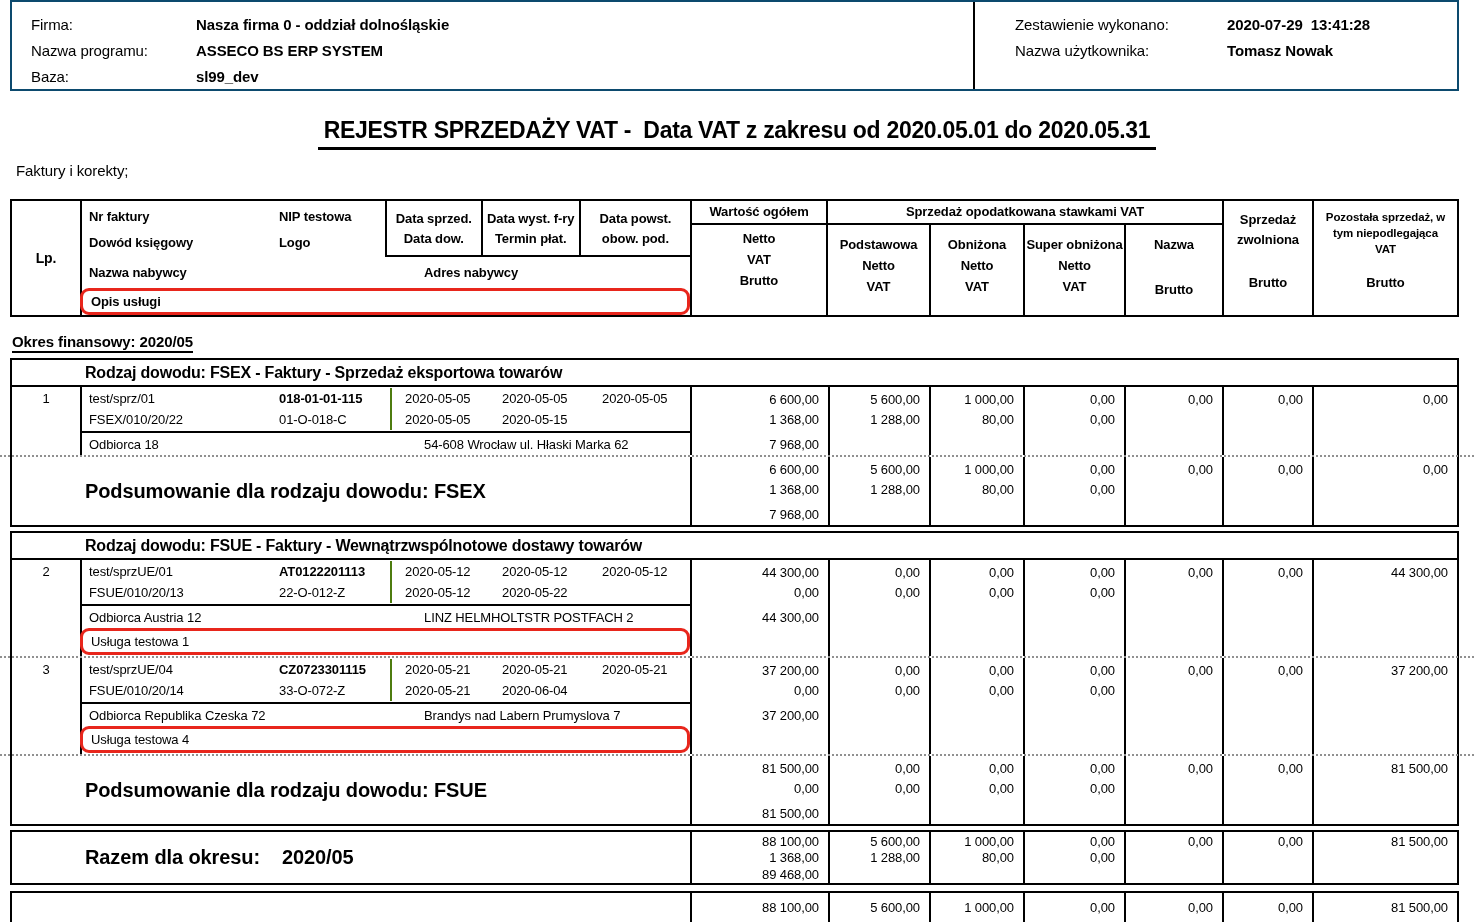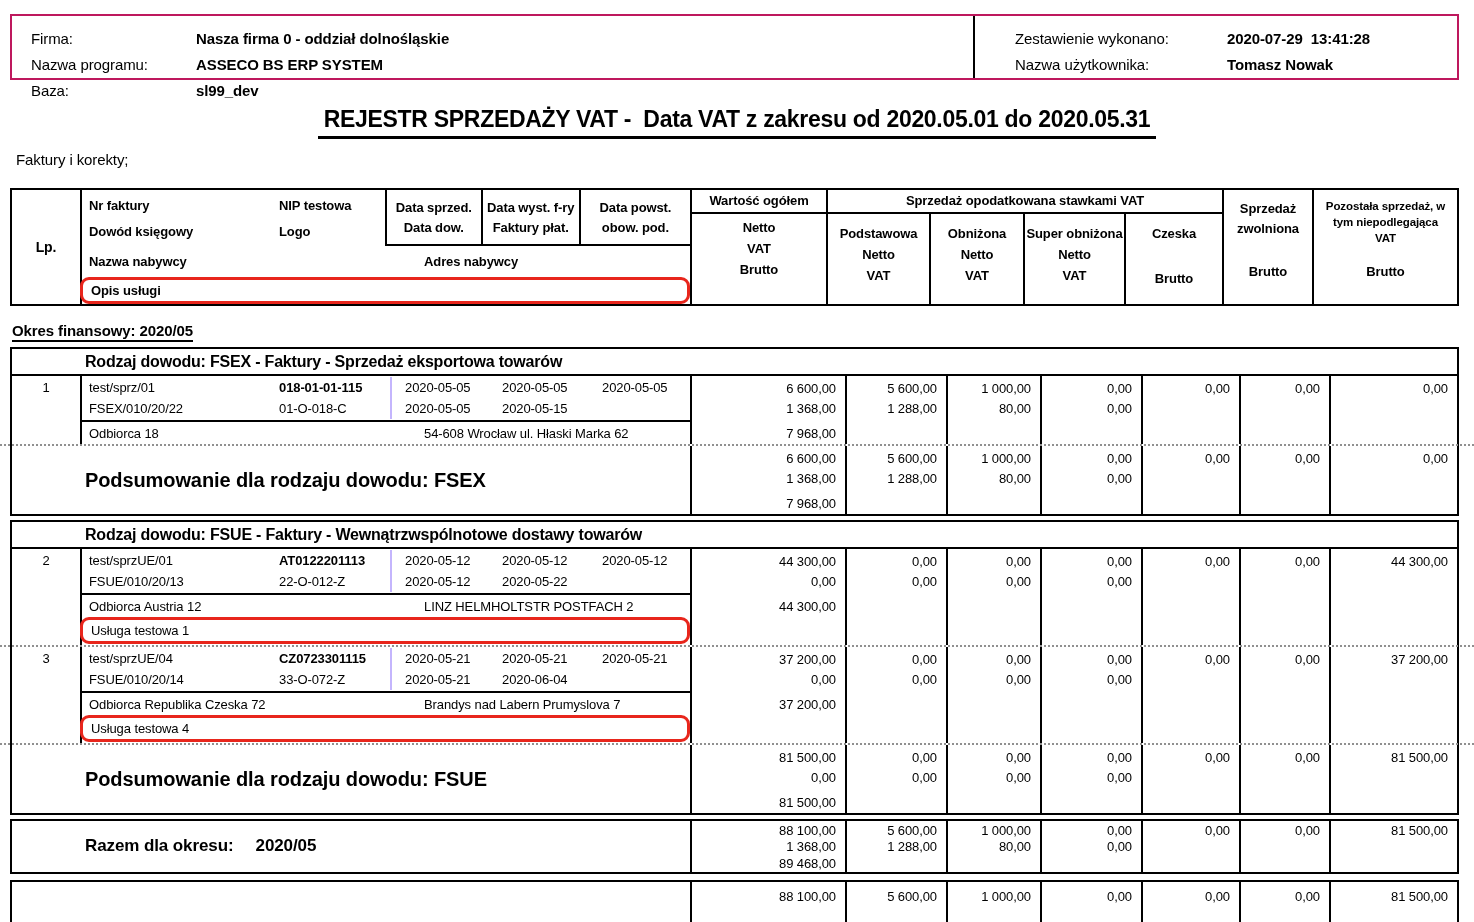--- a/index.html
+++ b/index.html
@@ -1,21 +1,21 @@
 <!DOCTYPE html>
 <html lang="pl"><head>
 <meta charset="utf-8">
 <style>
   *{box-sizing:border-box;margin:0;padding:0}
   html,body{background:#fff}
   .page{position:relative;width:1474px;height:922px;overflow:hidden;background:#fff;color:#000;
         font-family:"Liberation Sans","DejaVu Sans",sans-serif;font-size:13px;letter-spacing:-0.1px}
 
   
-  .info-box{display:flex;border:2px solid #be185d;margin:14px 15px 0 10px;height:66px}
+  .info-box{display:flex;border:2px solid #0c4a6e;margin:0 15px 0 10px;height:91px}
   .info-left{flex:1;padding:9px 0 0 19px}
   .info-right{width:484px;border-left:2px solid #000;padding:9px 0 0 40px}
   .info-row{display:flex;height:26px;align-items:center;font-size:15px}
   .info-label{width:165px}
   .info-right .info-label{width:212px}
   .info-value{font-weight:bold;white-space:pre}
 
   
   .title-wrap{text-align:center;margin-top:26px}
   .title{display:inline-block;font-size:23px;font-weight:bold;border-bottom:3px solid #000;
@@ -59,41 +59,41 @@
   .box{border:2px solid #000;margin:0 15px 0 10px}
   .sec1{margin-top:8px}
   .sec2{margin-top:4px}
   .sec-bar{height:27px;border-bottom:2px solid #000;display:flex;align-items:center;padding-left:73px;
            font-weight:bold;font-size:16px;letter-spacing:-0.2px}
 
   .inv-row{display:flex;align-items:stretch}
   .cell-lp{width:70px;border-right:2px solid #000;text-align:center;padding-top:4px}
   .row-left{width:610px;border-right:2px solid #000;display:flex;flex-direction:column}
   .inv-lines{display:flex;border-bottom:2px solid #000;padding:1px 0}
-  .inv-main{width:310px;border-right:2px solid #c4b5fd;display:grid;grid-template-columns:190px 1fr;
+  .inv-main{width:310px;border-right:2px solid #4d7c0f;display:grid;grid-template-columns:190px 1fr;
             grid-auto-rows:21px;align-items:center;padding-left:7px}
   .inv-main .nip{font-weight:bold}
   .inv-dates{flex:1;display:grid;grid-template-columns:97px 100px 1fr;grid-auto-rows:21px;align-items:center}
   .inv-dates span{padding-left:13px}
   .inv-nazwa{height:22px;position:relative;display:flex;align-items:center;padding-left:7px}
   .row-opis{width:610px;margin:0 0 1px -2px}
 
   .ncol{display:flex;flex-direction:column;align-items:flex-end;padding:3px 9px 0 0;line-height:20px}
   .ncol span:nth-child(3){margin-top:5px}
   .bl{border-left:2px solid #000}
-  .w-c1{width:153px}.w-c2{width:101px}.w-c3{width:94px}.w-c4{width:101px}.w-c5{width:98px}
+  .w-c1{width:136px}.w-c2{width:101px}.w-c3{width:94px}.w-c4{width:101px}.w-c5{width:98px}
   .w-c6{width:90px}.w-c7{flex:1}
 
   .dotted{border-top:2px dotted #909090;margin-left:-12px;width:1474px;height:0}
 
   .sum-row{display:flex;min-height:64px}
   .sum-left{width:680px;border-right:2px solid #000;display:flex;align-items:center;padding-left:73px;
             font-weight:bold;font-size:20px}
   .box-total{margin-top:4px;display:flex;min-height:52px}
-  .box-total .sum-left{font-size:17px}
+  .box-total .sum-left{font-size:20px}
   .box-total .ncol{line-height:15.5px;padding-top:2px}
   .box-total .ncol span:nth-child(3){margin-top:2px}
   .total-period{margin-left:22px}
   .box-next{margin-top:6px;display:flex;height:44px}
   .box-next .ncol{padding-top:5px}
 </style>
 </head>
 <body>
 
 <div class="page">
@@ -139,21 +139,21 @@
           <span>NIP  testowa</span>
           <span>Dowód księgowy</span>
           <span>Logo</span>
         </div>
         <div class="th-date th-d1">
           <div>Data sprzed.</div>
           <div>Data dow.</div>
         </div>
         <div class="th-date th-d2">
           <div>Data wyst. f-ry</div>
-          <div>Faktury płat.</div>
+          <div>Termin płat.</div>
         </div>
         <div class="th-date th-d3">
           <div>Data powst.</div>
           <div>obow. pod.</div>
         </div>
       </div>
       <div class="th-row2">
         <span>Nazwa nabywcy</span>
         <span class="abs-adres">Adres nabywcy</span>
       </div>
@@ -181,21 +181,21 @@
           <span>Obniżona</span>
           <span>Netto</span>
           <span>VAT</span>
         </div>
         <div class="th-sub th-s3">
           <span>Super obniżona</span>
           <span>Netto</span>
           <span>VAT</span>
         </div>
         <div class="th-sub th-s4">
-          <span>Czeska</span>
+          <span>Nazwa</span>
           <span class="late">Brutto</span>
         </div>
       </div>
     </div>
     <div class="th-c6">
       <span>Sprzedaż zwolniona</span>
       <span class="bottom">Brutto</span>
     </div>
     <div class="th-c7">
       <span>Pozostała sprzedaż, w tym niepodlegająca VAT</span>

